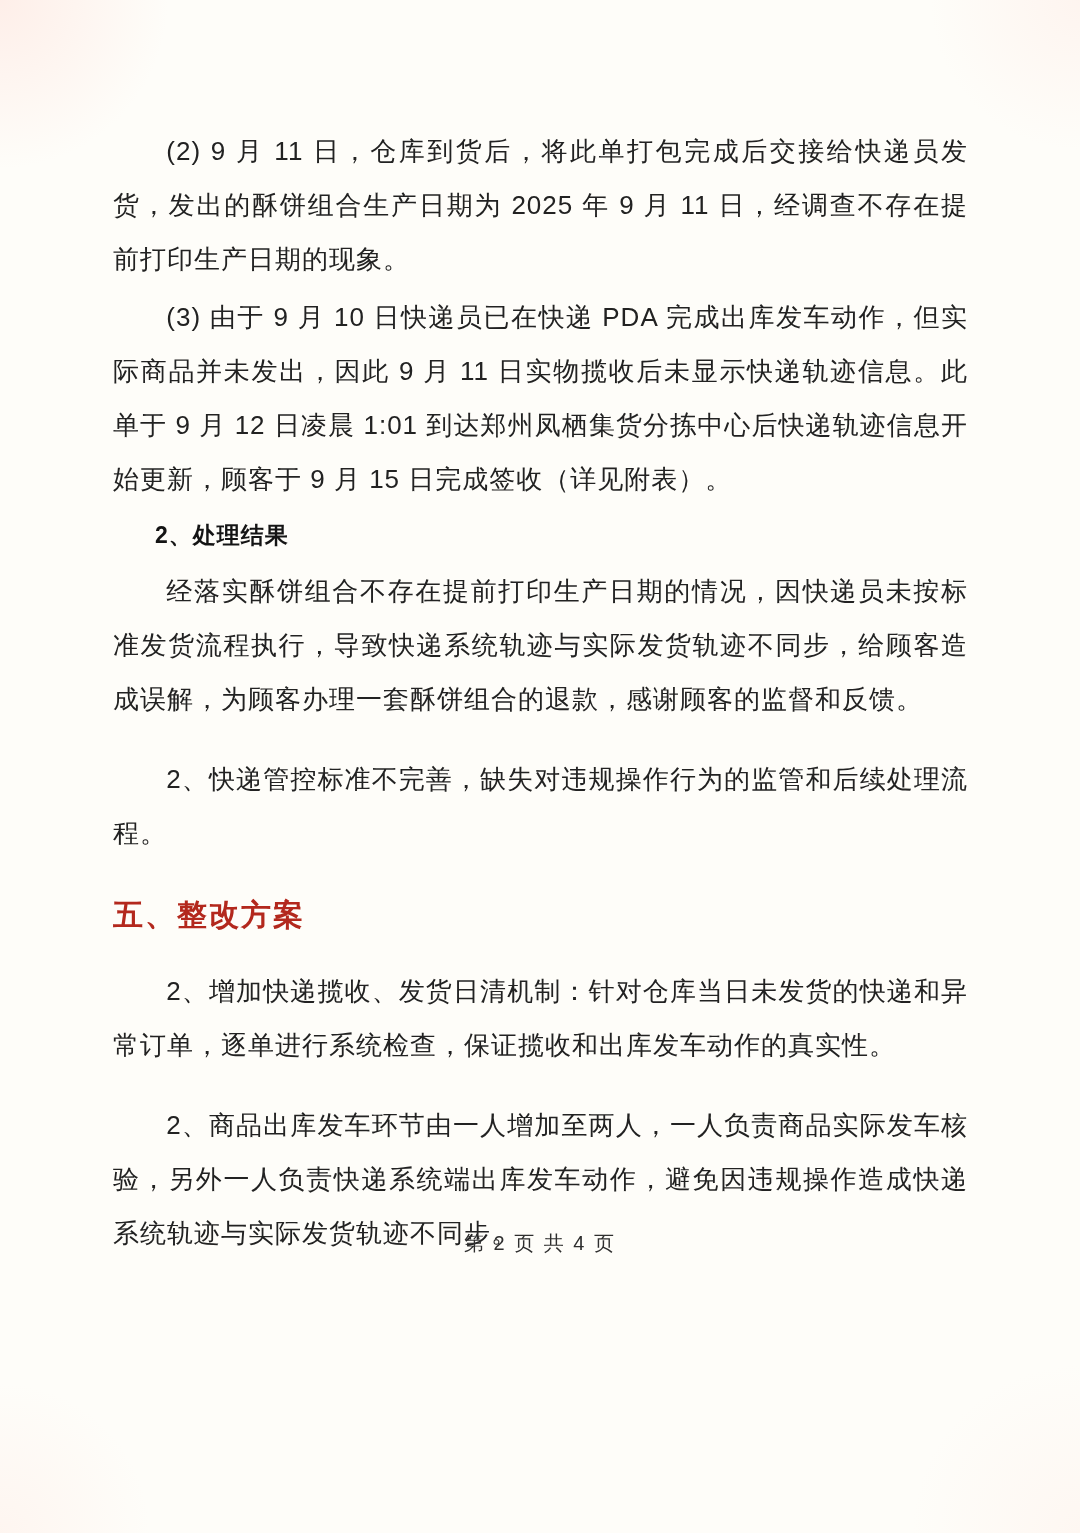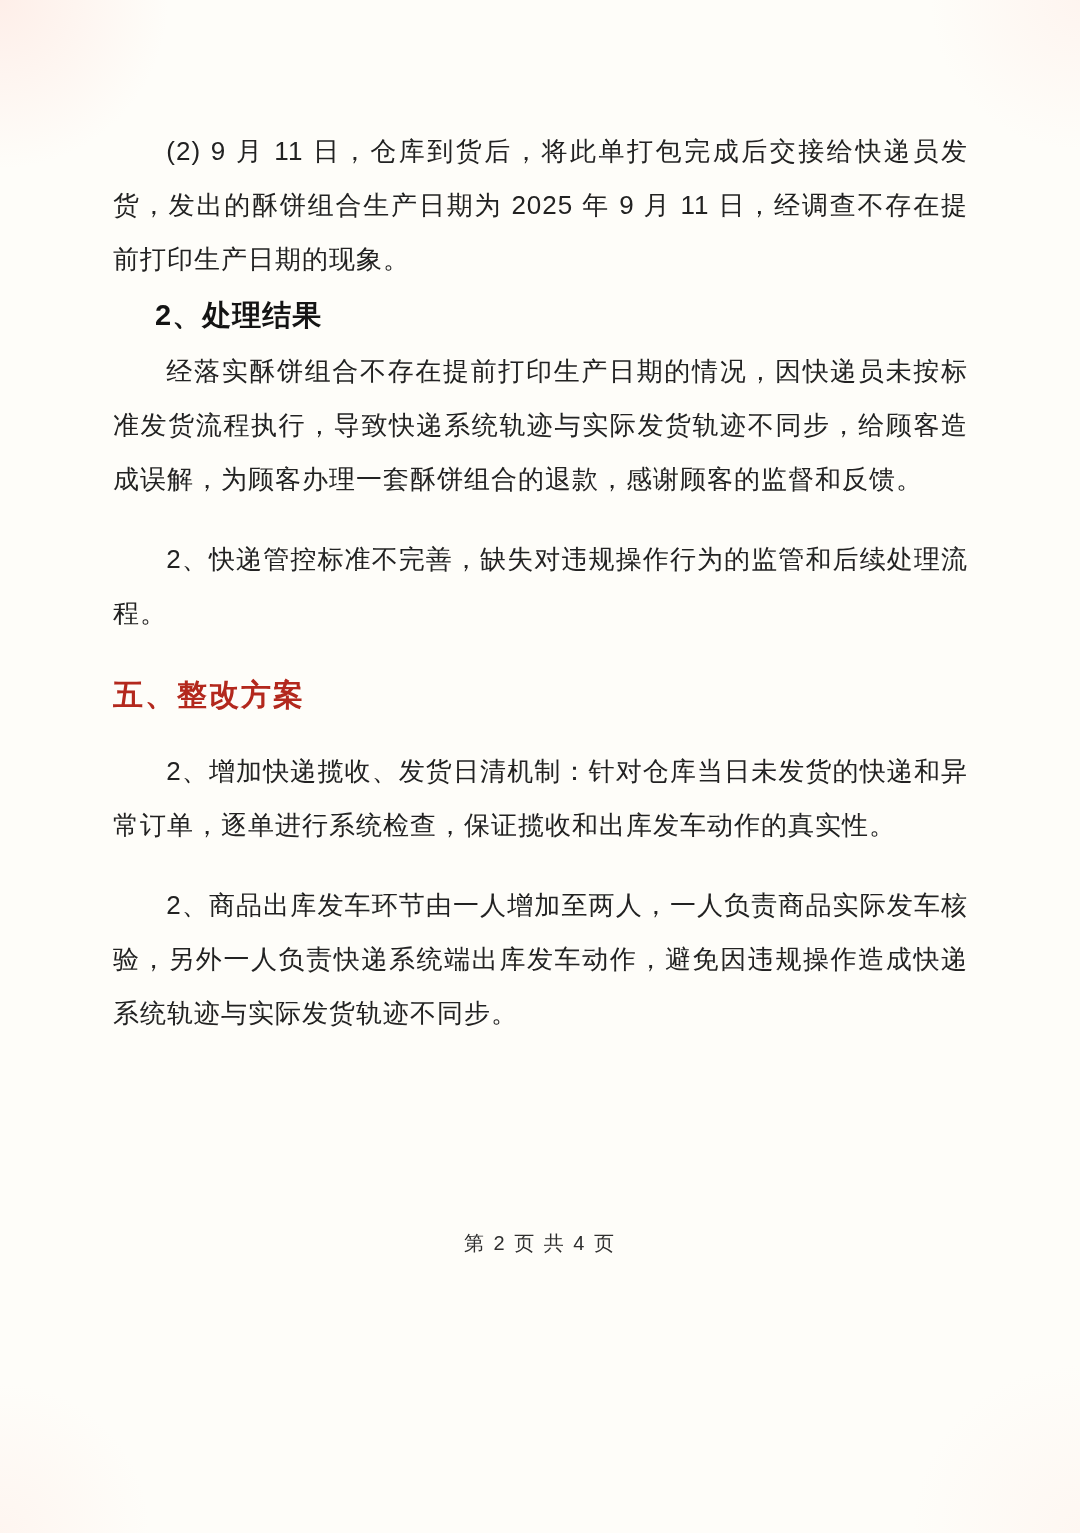--- a/index.html
+++ b/index.html
@@ -32,21 +32,21 @@
     font-size: 26px;
     line-height: 54px;
     color: var(--body);
     text-align: justify;
     text-indent: 2.05em;
     letter-spacing: 1px;
   }
   .subheading {
     margin: 2px 0 0;
     padding-left: 42px;
-    font-size: 29px;
+    font-size: 23px;
     font-weight: bold;
     color: #141414;
     line-height: 54px;
     letter-spacing: 1px;
   }
   .h-red {
     font-size: 30px;
     font-weight: bold;
     color: var(--red);
     line-height: 54px;
@@ -66,20 +66,21 @@
     font-size: 20px;
     color: #2e2e2e;
     letter-spacing: 2px;
   }
 </style>
 </head>
 <body>
 
 <div class="page">
   <p class="para">(2) 9 月 11 日，仓库到货后，将此单打包完成后交接给快递员发货，发出的酥饼组合生产日期为 2025 年 9 月 11 日，经调查不存在提前打印生产日期的现象。</p>
+  <p class="para mt-a">(3) 由于 9 月 10 日快递员已在快递 PDA 完成出库发车动作，但实际商品并未发出，因此 9 月 11 日实物揽收后未显示快递轨迹信息。此单于 9 月 12 日凌晨 1:01 到达郑州凤栖集货分拣中心后快递轨迹信息开始更新，顾客于 9 月 15 日完成签收（详见附表）。</p>
   <h3 class="subheading">2、处理结果</h3>
   <p class="para mt-b">经落实酥饼组合不存在提前打印生产日期的情况，因快递员未按标准发货流程执行，导致快递系统轨迹与实际发货轨迹不同步，给顾客造成误解，为顾客办理一套酥饼组合的退款，感谢顾客的监督和反馈。</p>
   <p class="para mt-c">2、快递管控标准不完善，缺失对违规操作行为的监管和后续处理流程。</p>
   <h2 class="h-red second">五、整改方案</h2>
   <p class="para">2、增加快递揽收、发货日清机制：针对仓库当日未发货的快递和异常订单，逐单进行系统检查，保证揽收和出库发车动作的真实性。</p>
   <p class="para mt-c">2、商品出库发车环节由一人增加至两人，一人负责商品实际发车核验，另外一人负责快递系统端出库发车动作，避免因违规操作造成快递系统轨迹与实际发货轨迹不同步。</p>
   <div class="footer">第 2 页 共 4 页</div>
 </div>
 
 </body></html>

